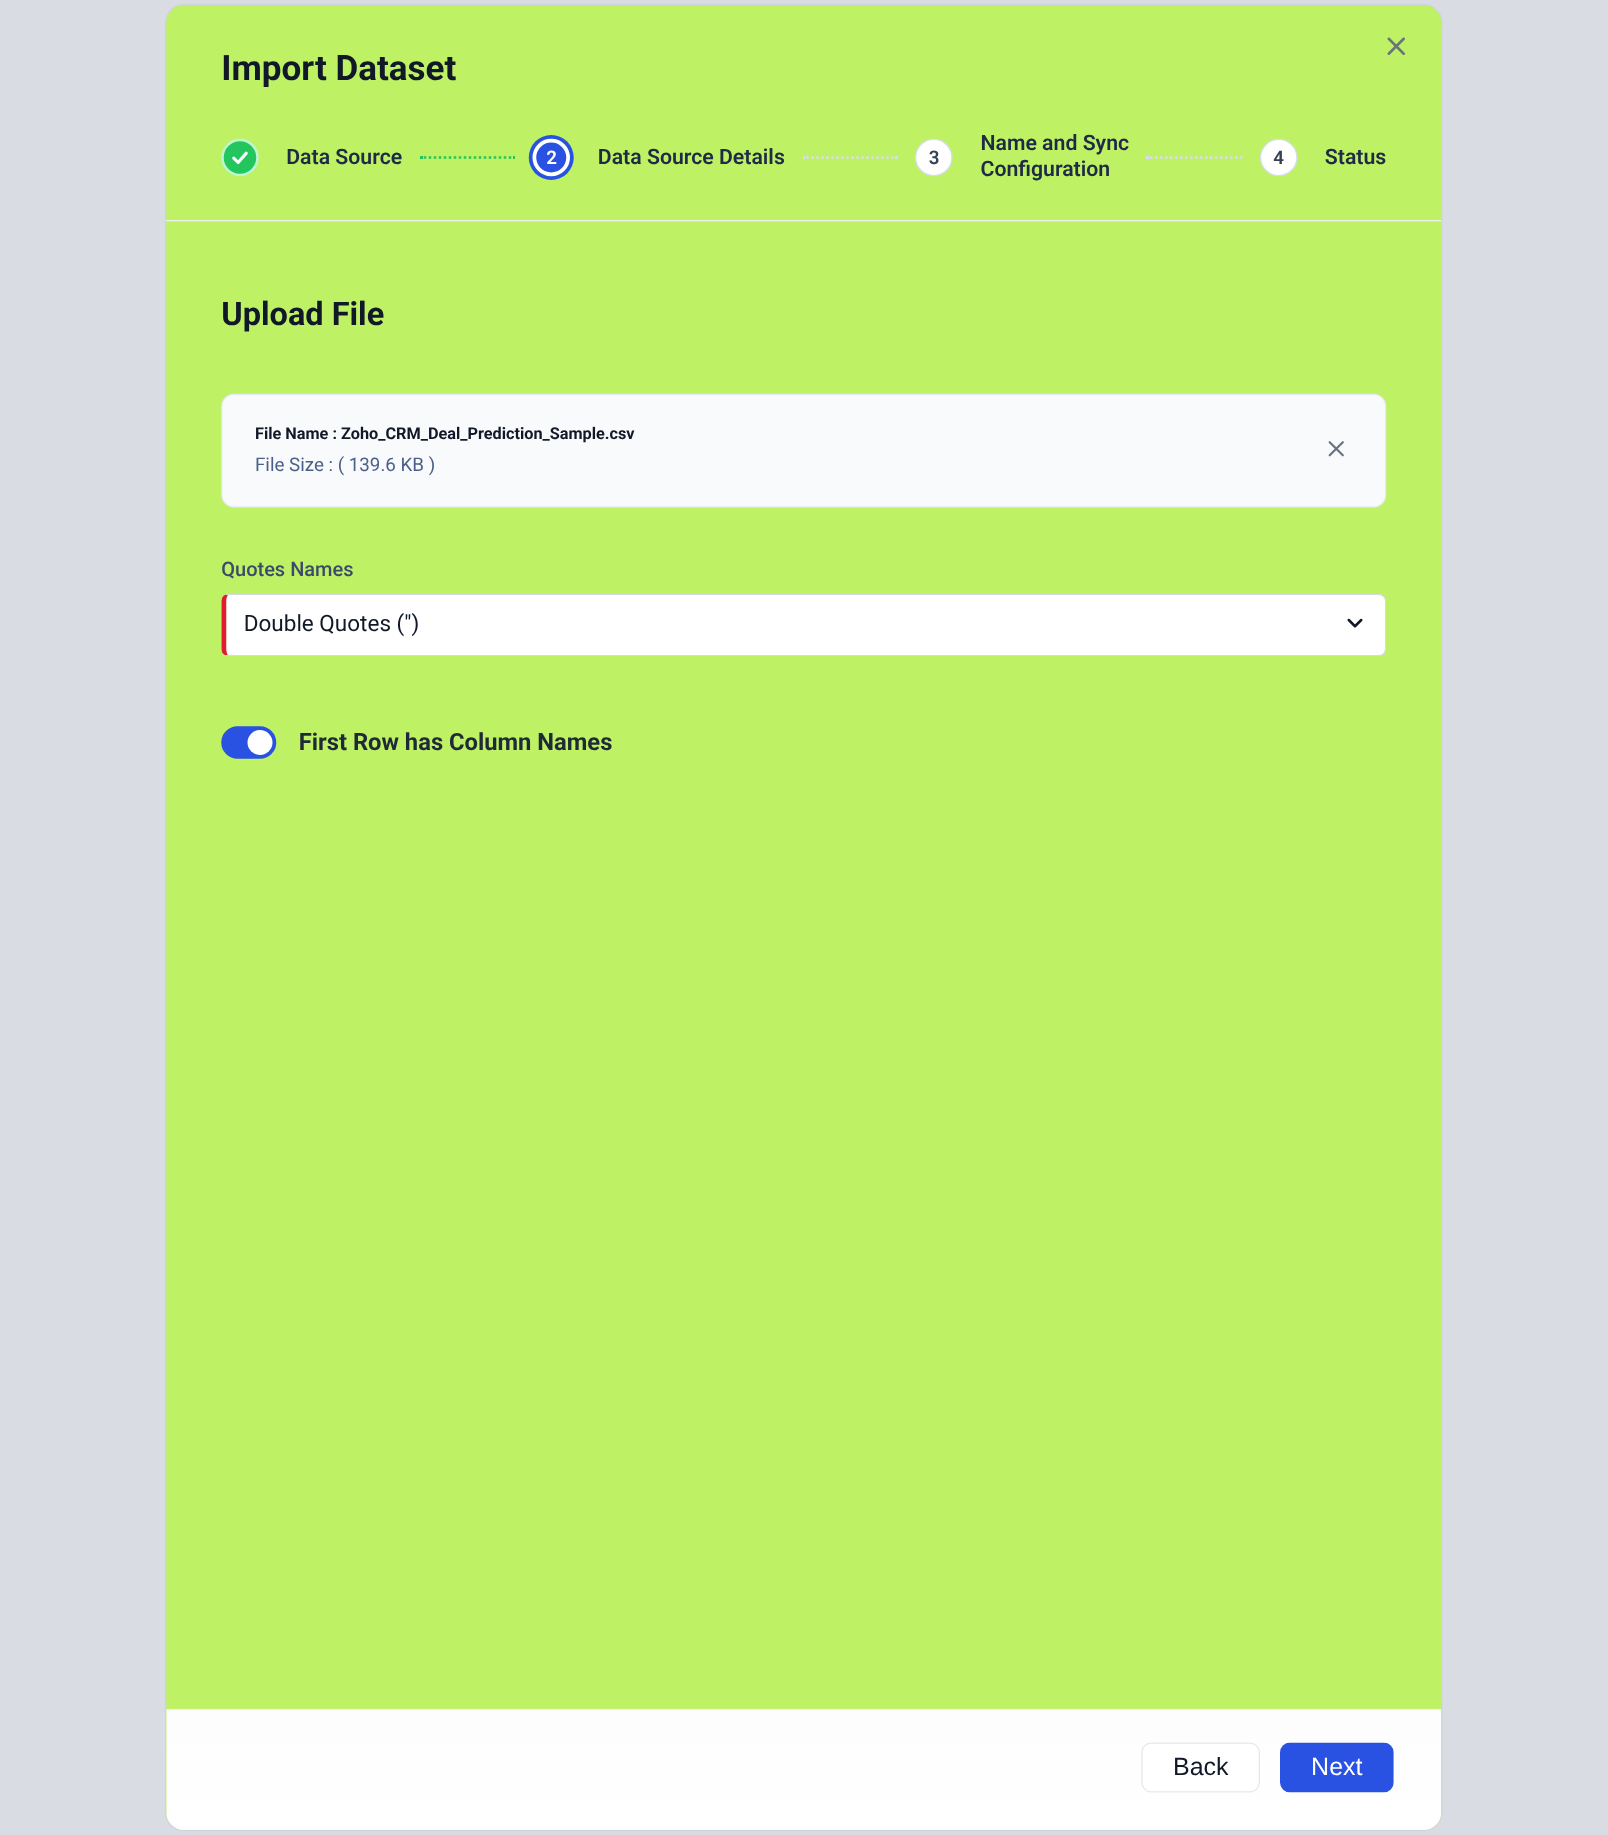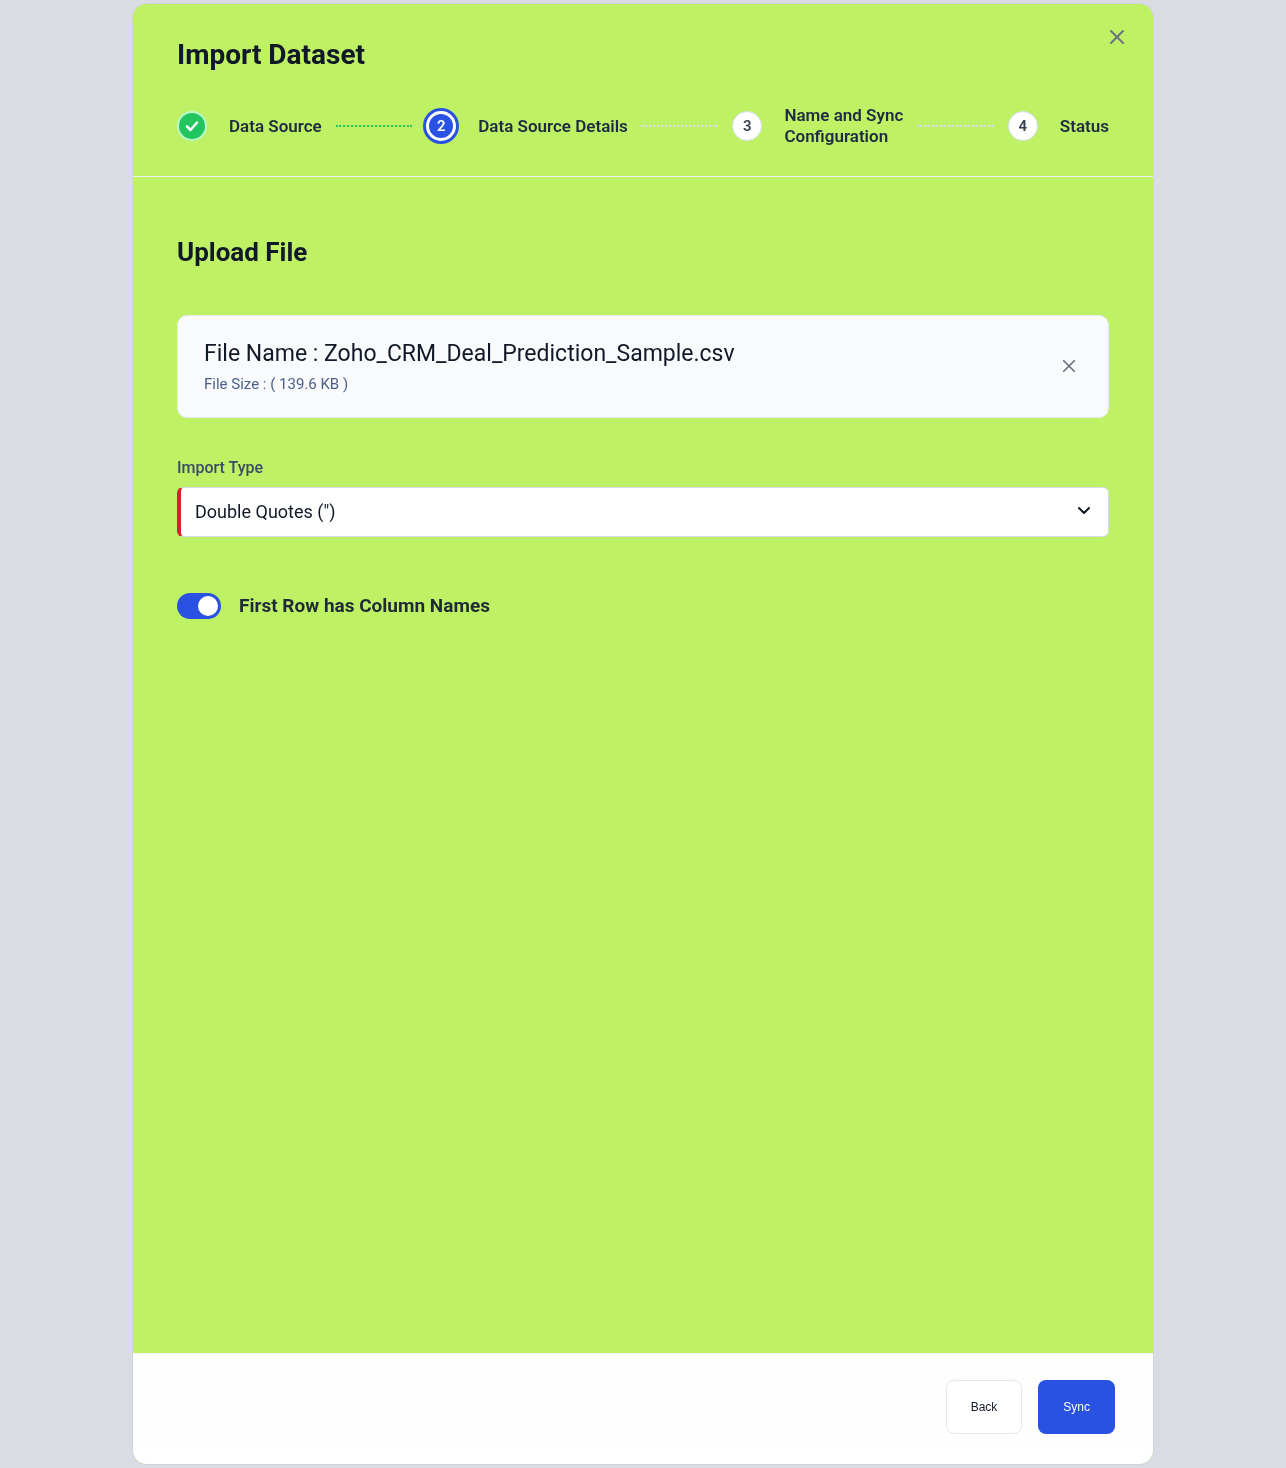--- a/index.html
+++ b/index.html
@@ -112,23 +112,23 @@
     border:1px solid #e5e9f2;
     border-radius:10px;
     padding: 24px 26px;
     display:flex;
     align-items:center;
     justify-content:space-between;
     margin-bottom: 40px;
   }
   .file-info { }
   .file-name {
-    font-size:23px;
-    color:#111827;
-    font-weight:400;
+    font-size:13px;
+    color:#111827;
+    font-weight:700;
     margin-bottom:8px;
   }
   .file-size {
     font-size:15px;
     color:#4b5f8a;
   }
   .file-remove {
     color:#6b7280;
     cursor:pointer;
     font-size:18px;
@@ -200,24 +200,24 @@
   .footer {
     border-top:1px solid #f1f3f8;
     padding: 26px 38px 30px;
     display:flex;
     justify-content:flex-end;
     gap:16px;
     background: linear-gradient(#fdfdfe, #ffffff);
     border-radius: 0 0 14px 14px;
   }
   .btn {
-    height:54px;
+    height:40px;
     padding: 0 24px;
     border-radius:8px;
-    font-size:12px;
+    font-size:20px;
     font-weight:500;
     cursor:pointer;
     display:inline-flex;
     align-items:center;
     justify-content:center;
     border:1px solid transparent;
   }
   .btn-secondary {
     background:#fff;
     color:#111827;
@@ -293,21 +293,21 @@
           <svg width="14" height="14" viewBox="0 0 16 16" fill="none" stroke="currentColor" stroke-width="2" stroke-linecap="round">
               <line x1="2" y1="2" x2="14" y2="14"></line>
               <line x1="14" y1="2" x2="2" y2="14"></line>
             </svg>
         </span>
       </div>
     </div>
 
     <div class="form-row">
       <div class="form-field">
-        <label class="field-label">Import Type</label>
+        <label class="field-label">Quotes Names</label>
         <div class="select-wrap">
           <span class="select-value">Double Quotes (")</span>
           <span class="select-caret">
             <svg width="16" height="16" viewBox="0 0 16 16" fill="none" stroke="currentColor" stroke-width="2" stroke-linecap="round" stroke-linejoin="round">
                 <polyline points="3,6 8,11 13,6"></polyline>
               </svg>
           </span>
         </div>
       </div>
     </div>
@@ -315,15 +315,15 @@
     <div class="toggle-row">
       <div class="toggle">
         <div class="toggle-knob"></div>
       </div>
       <div class="toggle-label">First Row has Column Names</div>
     </div>
   </div>
 
   <div class="footer">
     <button class="btn btn-secondary">Back</button>
-    <button class="btn btn-primary">Sync</button>
+    <button class="btn btn-primary">Next</button>
   </div>
 </div>
 
 </body></html>

